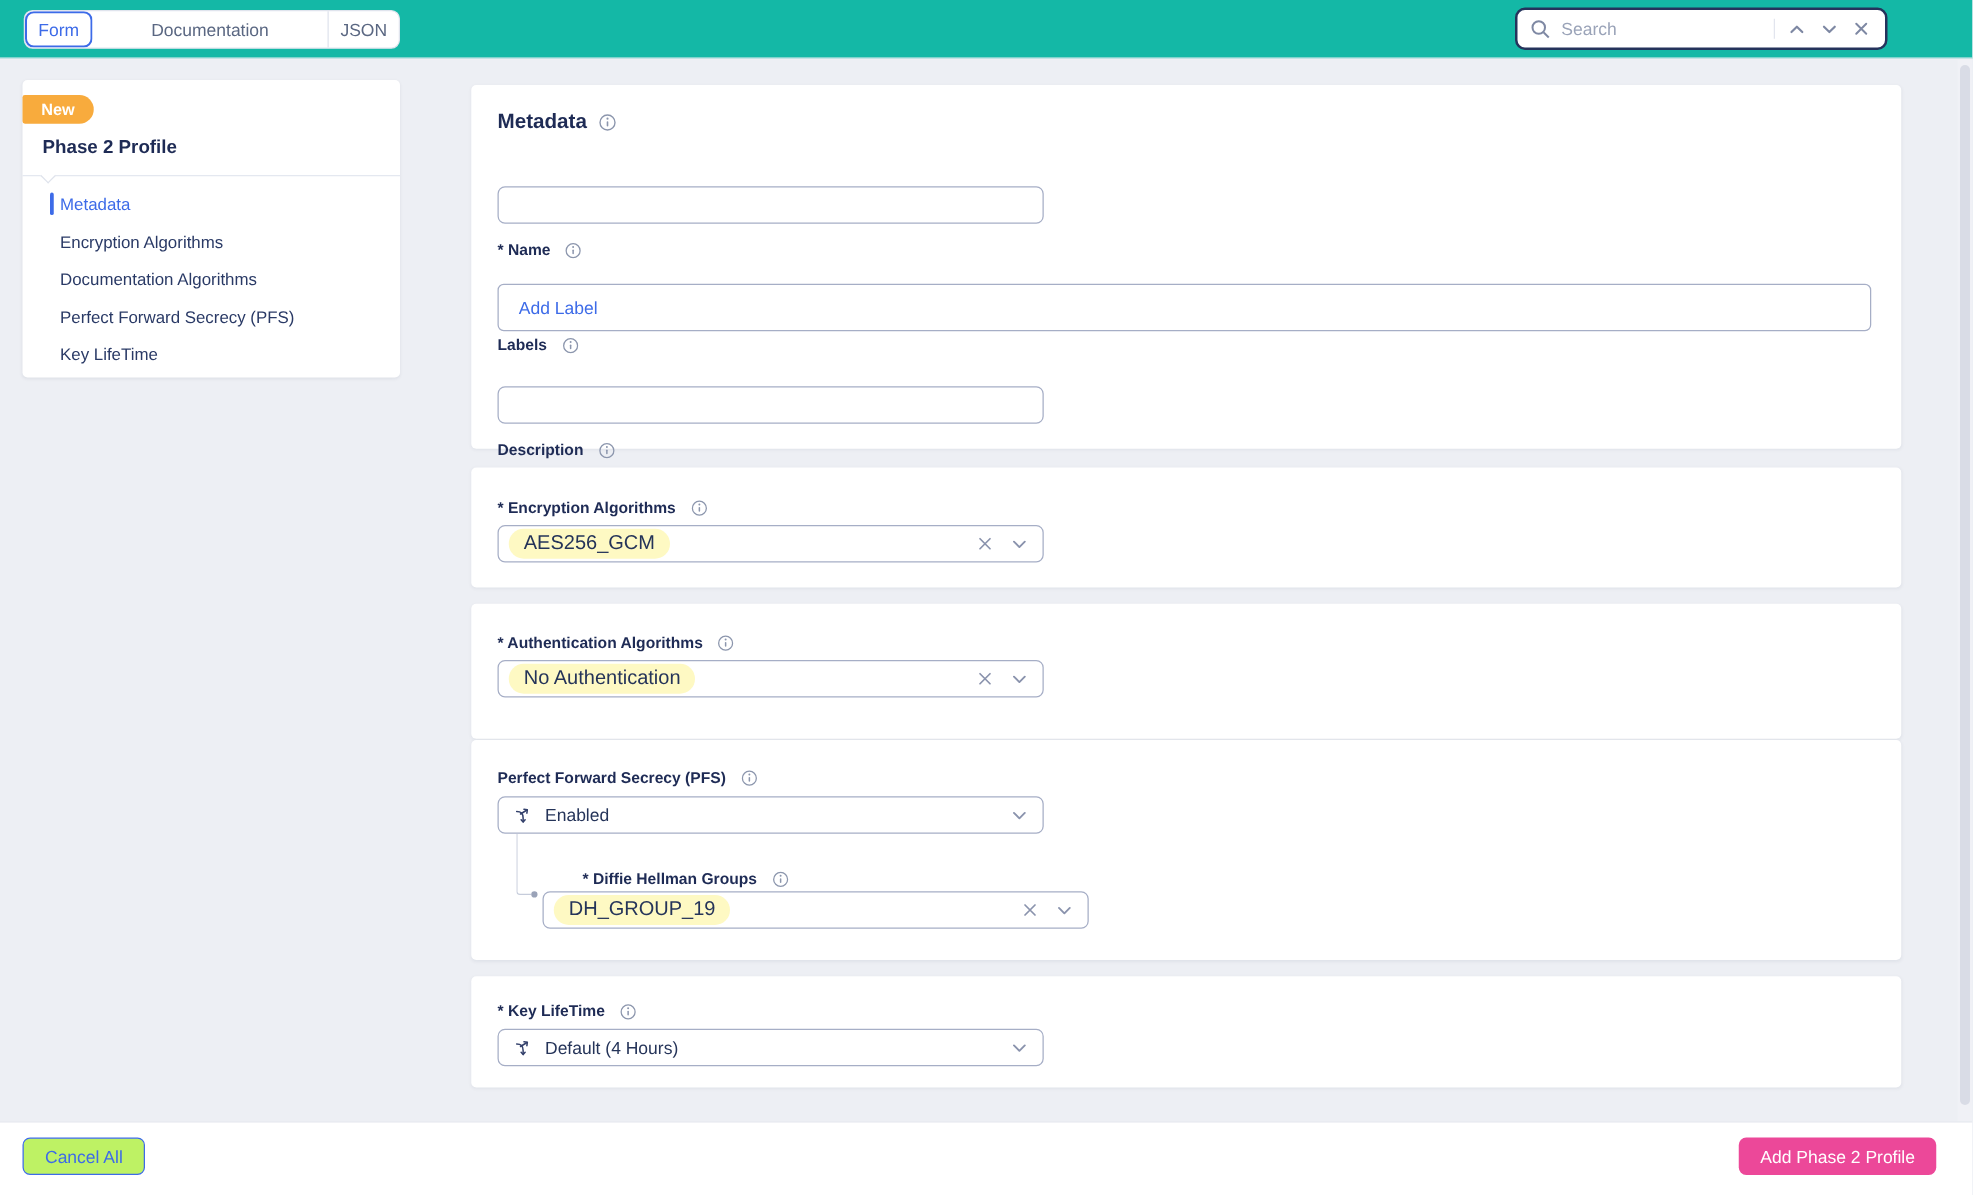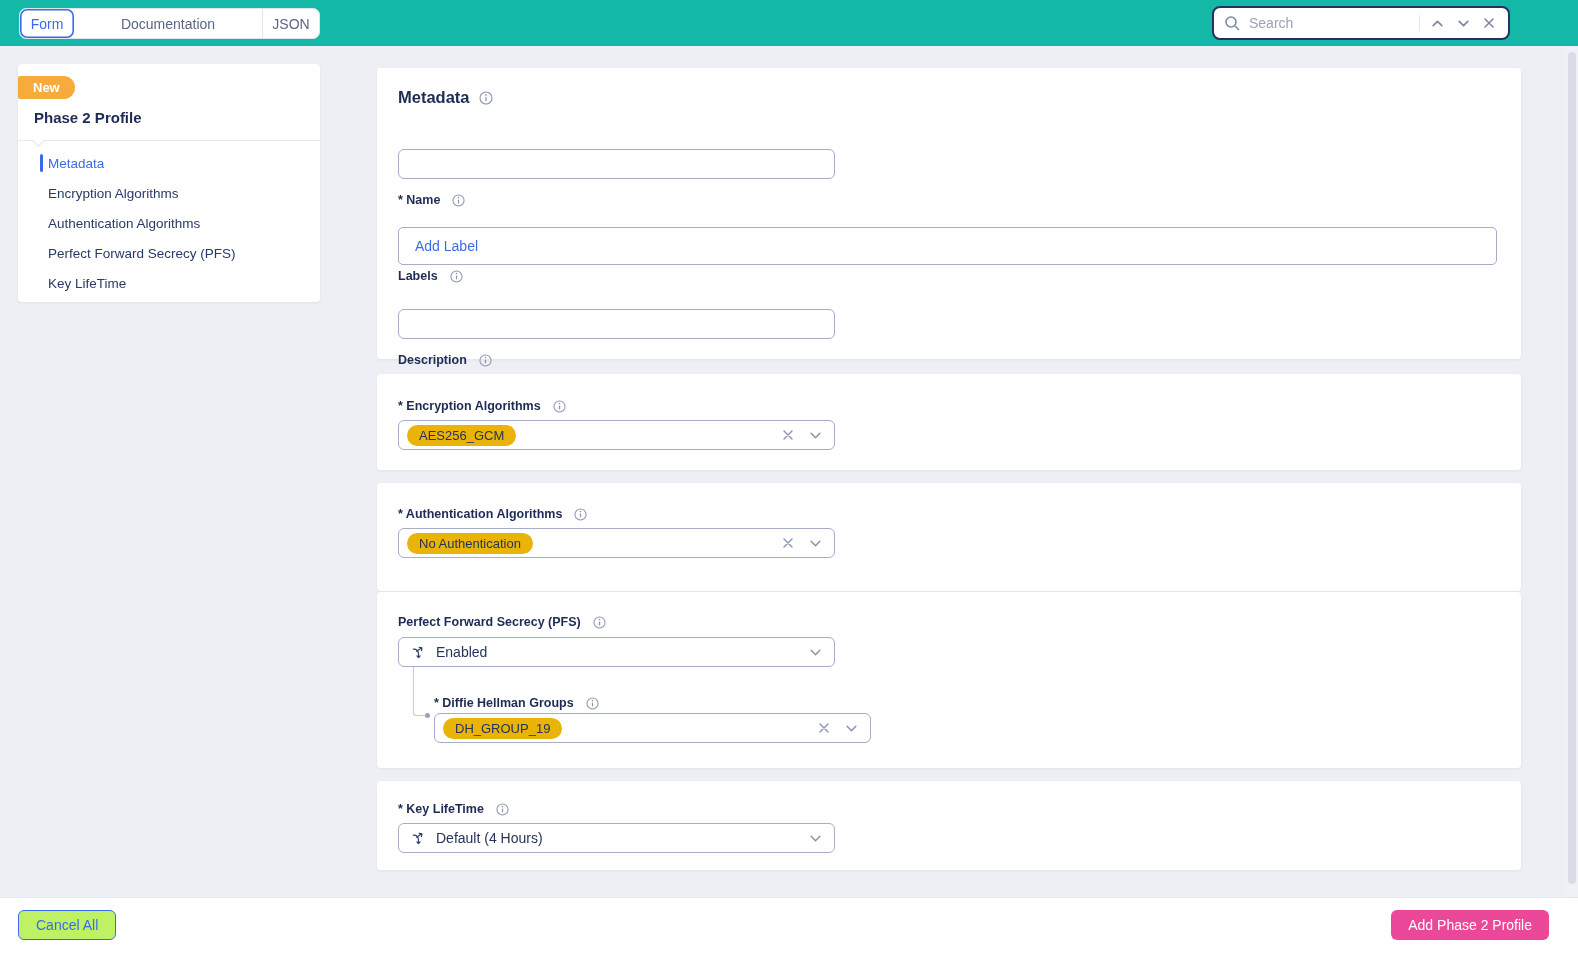--- a/index.html
+++ b/index.html
@@ -49,21 +49,21 @@
 
   .card-head { position:absolute; left:21px; display:flex; align-items:center; gap:9px; font-size:16.5px; font-weight:700; color:#1e2b55; }
   .flabel { position:absolute; left:21px; display:flex; align-items:flex-end; gap:12px; font-size:12.5px; font-weight:700; color:#1e2b55; }
   .info { color:#8c96ad; display:flex; }
 
   .tinput { position:absolute; left:21px; width:437px; height:30px; border:1px solid #a6aec6; border-radius:6px; background:#fff; font-family:inherit; font-size:14px; color:#25335c; padding:0 10px; outline:none; }
   .labels-box { position:absolute; left:21px; right:24px; height:38px; border:1px solid #a6aec6; border-radius:5px; background:#fff; display:flex; align-items:center; padding:0 16px; cursor:pointer; }
   .add-label { color:#3d6be8; font-size:14px; }
 
   .select { position:absolute; left:21px; width:437px; height:30px; border:1px solid #a6aec6; border-radius:6px; background:#fff; display:flex; align-items:center; padding:0 12px 0 8px; }
-  .chip { background:#eab308; color:#253459; font-size:13px; padding:3px 12px; border-radius:12px; white-space:nowrap; }
+  .chip { background:#fef9c3; color:#253459; font-size:16px; padding:3px 12px; border-radius:12px; white-space:nowrap; }
   .sel-spacer { flex:1; }
   .sel-x { color:#8a93ad; display:flex; margin-right:15px; cursor:pointer; }
   .sel-caret { color:#8a93ad; display:flex; cursor:pointer; }
   .dd-icon { color:#33406b; display:flex; margin:0 10px 0 4px; }
   .dd-text { font-size:14px; color:#253459; }
 
   .conn { position:absolute; left:36px; top:75px; width:12px; height:49px; border-left:1px solid #c6ccdb; border-bottom:1px solid #c6ccdb; border-bottom-left-radius:3px; }
   .conn-dot { position:absolute; left:48px; top:121px; width:5px; height:5px; border-radius:50%; background:#9aa3b8; }
   .nested { left:57px !important; }
 
@@ -127,21 +127,21 @@
   </div>
   <div class="nav">
     <div class="nav-item active">
       <span class="nav-bar"></span>
       <span>Metadata</span>
     </div>
     <div class="nav-item">
       <span>Encryption Algorithms</span>
     </div>
     <div class="nav-item">
-      <span>Authentication Algorithms</span>
+      <span>Documentation Algorithms</span>
     </div>
     <div class="nav-item">
       <span>Perfect Forward Secrecy (PFS)</span>
     </div>
     <div class="nav-item">
       <span>Key LifeTime</span>
     </div>
   </div>
 </div>
 
@@ -275,21 +275,21 @@
     <span class="sel-caret">
         <svg width="13" height="13" viewBox="0 0 12 12" fill="none" stroke="currentColor" stroke-width="1.4" stroke-linecap="round" stroke-linejoin="round">
           <path d="M2 4 L6 8 L10 4"></path>
         </svg>
       </span>
   </div>
 
   <div class="conn"></div>
   <div class="conn-dot"></div>
 
-  <div class="flabel nested" style="top:104px;">
+  <div class="flabel nested" style="top:104px;margin-left:32px;">
     <span>* Diffie Hellman Groups</span>
     <span class="info">
         <svg width="13" height="13" viewBox="0 0 14 14" fill="none">
           <circle cx="7" cy="7" r="6" stroke="currentColor" stroke-width="1.1"></circle>
           <rect x="6.35" y="6" width="1.3" height="4.2" rx="0.65" fill="currentColor"></rect>
           <circle cx="7" cy="3.9" r="0.85" fill="currentColor"></circle>
         </svg>
       </span>
   </div>
   <div class="select nested" style="top:121px;">

